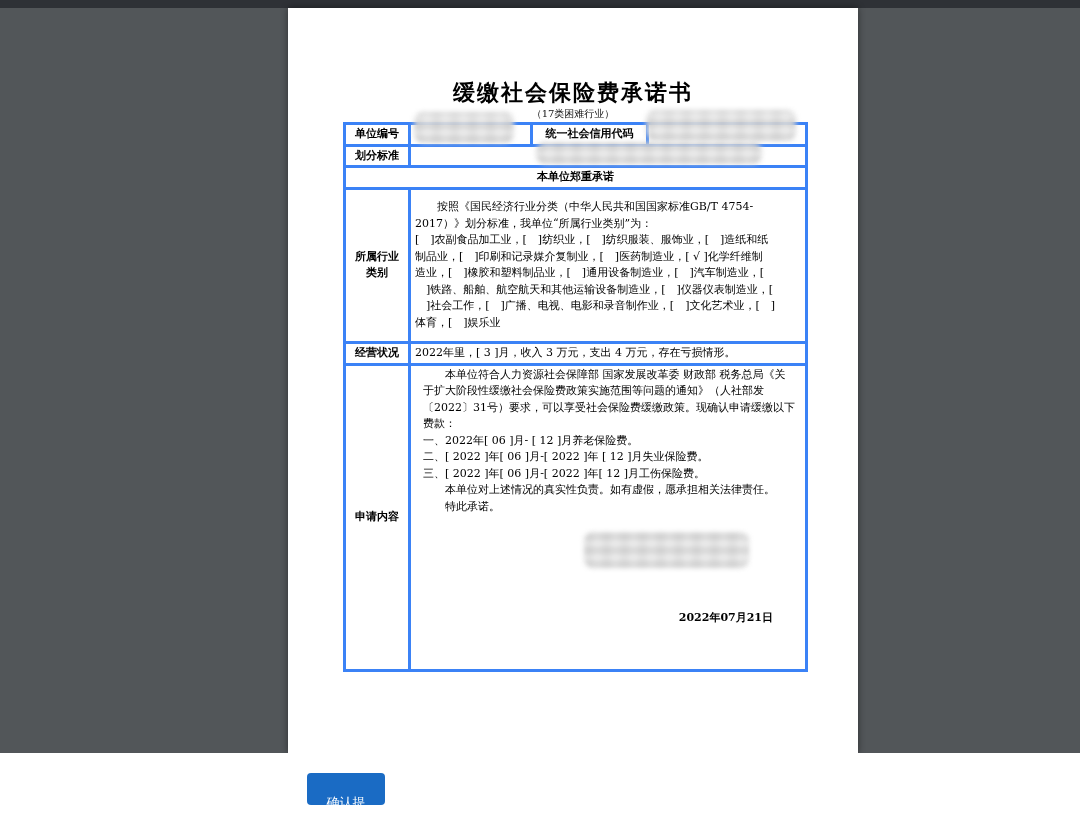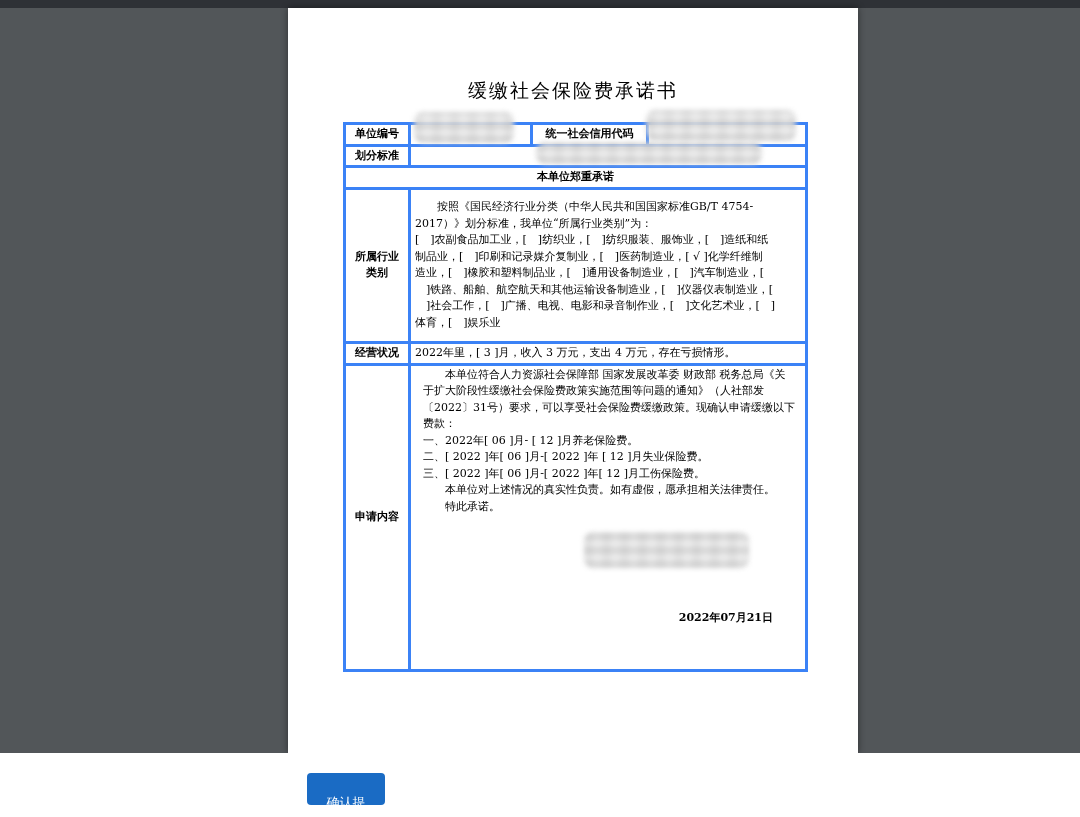--- a/index.html
+++ b/index.html
@@ -22,21 +22,21 @@
   }
   .doc-page {
     position: absolute; left: 288px; top: 8px;
     width: 570px; height: 745px;
     background: #ffffff;
     box-shadow: 0 0 7px rgba(0,0,0,0.45);
   }
   .doc-title {
     position: absolute; top: 70px; left: 0; right: 0;
     text-align: center;
-    font-size: 19px; font-weight: 400;
+    font-size: 22px; font-weight: 700;
     letter-spacing: 2px;
     color: #000;
   }
   .doc-subtitle {
     position: absolute; top: 99px; left: 0; right: 0;
     text-align: center;
     font-size: 10px;
     color: #111;
   }
   table.doc-table {
@@ -118,20 +118,21 @@
   }
 </style>
 </head>
 <body>
 
 <div class="viewer">
   <div class="viewer-topbar"></div>
 
   <div class="doc-page">
     <div class="doc-title">缓缴社会保险费承诺书</div>
+    <div class="doc-subtitle">（17类困难行业）</div>
 
     <table class="doc-table">
       <colgroup>
         <col style="width:65px">
           <col style="width:122px">
           <col style="width:116px">
           <col style="width:159px">
       </colgroup>
       <tbody>
           <tr>

